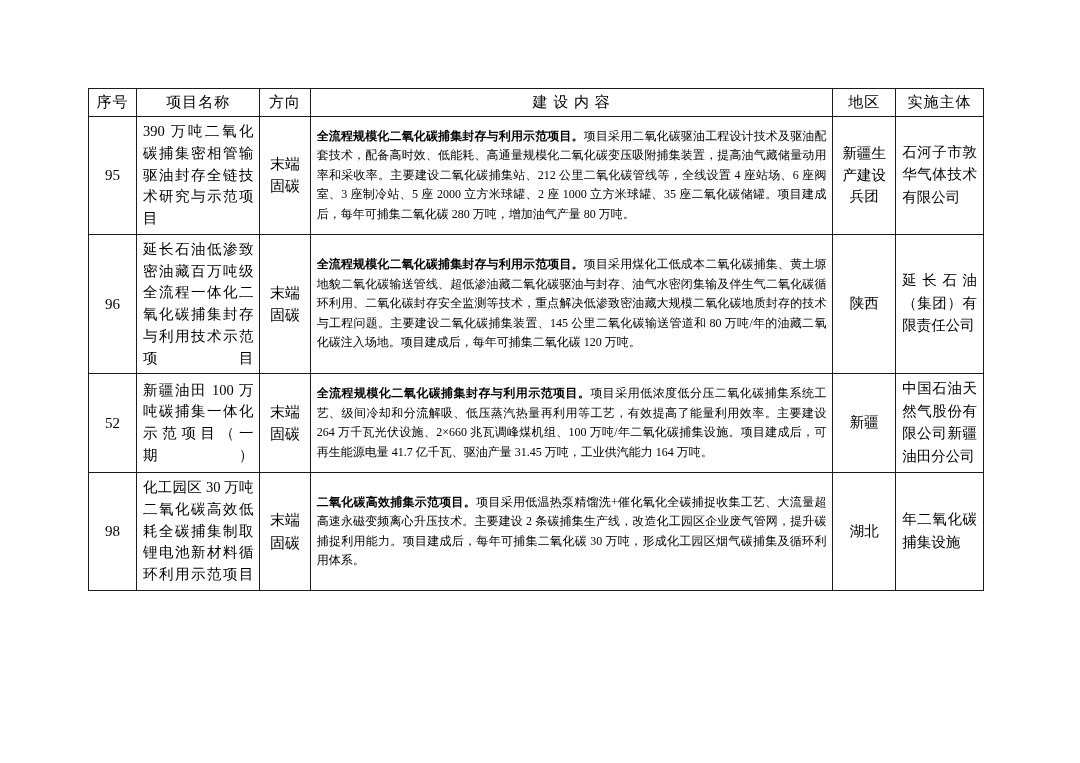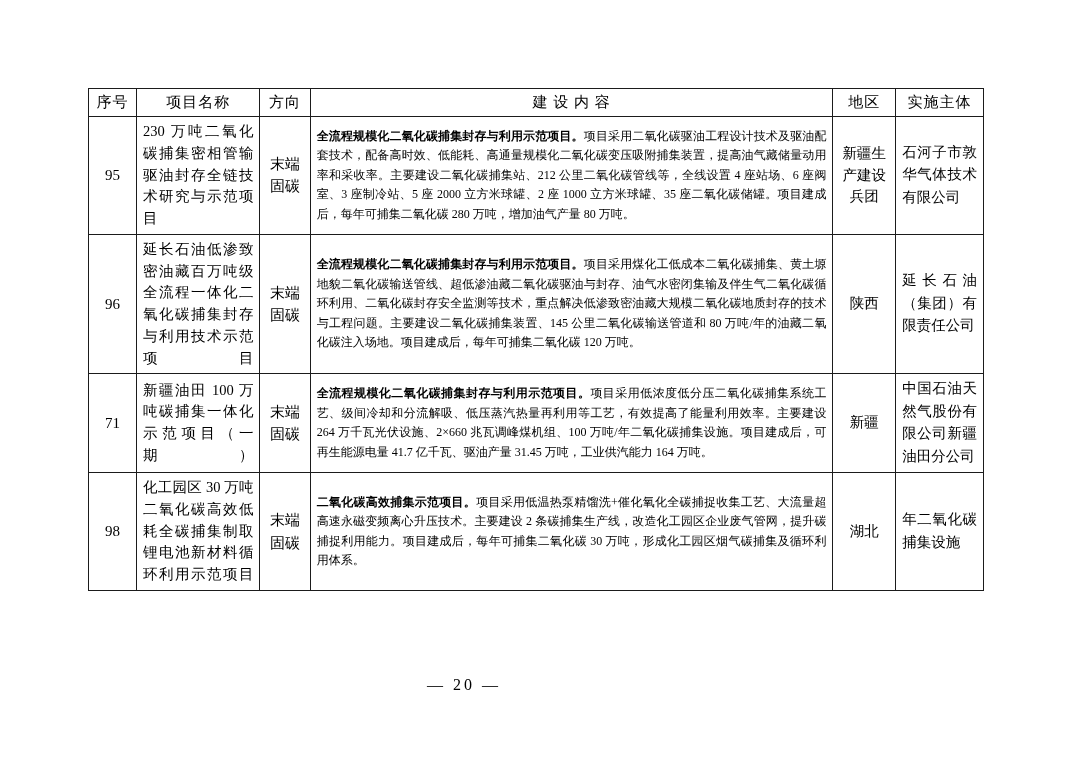--- a/index.html
+++ b/index.html
@@ -125,21 +125,21 @@
         <td>方向</td>
         <td>建 设 内 容</td>
         <td>地区</td>
         <td>实施主体</td>
       </tr>
     </thead>
     <tbody>
 
       <tr class="row-95">
         <td class="seq">95</td>
-        <td class="name">230 万吨二氧化碳捕集密相管输驱油封存全链技术研究与示范项目</td>
+        <td class="name">390 万吨二氧化碳捕集密相管输驱油封存全链技术研究与示范项目</td>
         <td class="dir">
           <span>末端</span>
           <span>固碳</span>
         </td>
         <td class="body">
           <span class="lead">全流程规模化二氧化碳捕集封存与利用示范项目。</span><span>项目采用二氧化碳驱油工程设计技术及驱油配套技术，配备高时效、低能耗、高通量规模化二氧化碳变压吸附捕集装置，提高油气藏储量动用率和采收率。主要建设二氧化碳捕集站、212 公里二氧化碳管线等，全线设置 4 座站场、6 座阀室、3 座制冷站、5 座 2000 立方米球罐、2 座 1000 立方米球罐、35 座二氧化碳储罐。项目建成后，每年可捕集二氧化碳 280 万吨，增加油气产量 80 万吨。</span>
         </td>
         <td class="area">
           <span>新疆生</span>
           <span>产建设</span>
@@ -158,21 +158,21 @@
         <td class="body">
           <span class="lead">全流程规模化二氧化碳捕集封存与利用示范项目。</span><span>项目采用煤化工低成本二氧化碳捕集、黄土塬地貌二氧化碳输送管线、超低渗油藏二氧化碳驱油与封存、油气水密闭集输及伴生气二氧化碳循环利用、二氧化碳封存安全监测等技术，重点解决低渗致密油藏大规模二氧化碳地质封存的技术与工程问题。主要建设二氧化碳捕集装置、145 公里二氧化碳输送管道和 80 万吨/年的油藏二氧化碳注入场地。项目建成后，每年可捕集二氧化碳 120 万吨。</span>
         </td>
         <td class="area">
           <span>陕西</span>
         </td>
         <td class="subj">延长石油（集团）有限责任公司</td>
       </tr>
 
       <tr class="row-97">
-        <td class="seq">71</td>
+        <td class="seq">52</td>
         <td class="name">新疆油田 100 万吨碳捕集一体化示范项目（一期）</td>
         <td class="dir">
           <span>末端</span>
           <span>固碳</span>
         </td>
         <td class="body">
           <span class="lead">全流程规模化二氧化碳捕集封存与利用示范项目。</span><span>项目采用低浓度低分压二氧化碳捕集系统工艺、级间冷却和分流解吸、低压蒸汽热量再利用等工艺，有效提高了能量利用效率。主要建设 264 万千瓦光伏设施、2×660 兆瓦调峰煤机组、100 万吨/年二氧化碳捕集设施。项目建成后，可再生能源电量 41.7 亿千瓦、驱油产量 31.45 万吨，工业供汽能力 164 万吨。</span>
         </td>
         <td class="area">
           <span>新疆</span>
@@ -192,15 +192,14 @@
         </td>
         <td class="area">
           <span>湖北</span>
         </td>
         <td class="subj">年二氧化碳捕集设施</td>
       </tr>
 
     </tbody>
   </table>
 
-  <div class="page-number">— 20 —</div>
 
 </div>
 
 </body></html>

